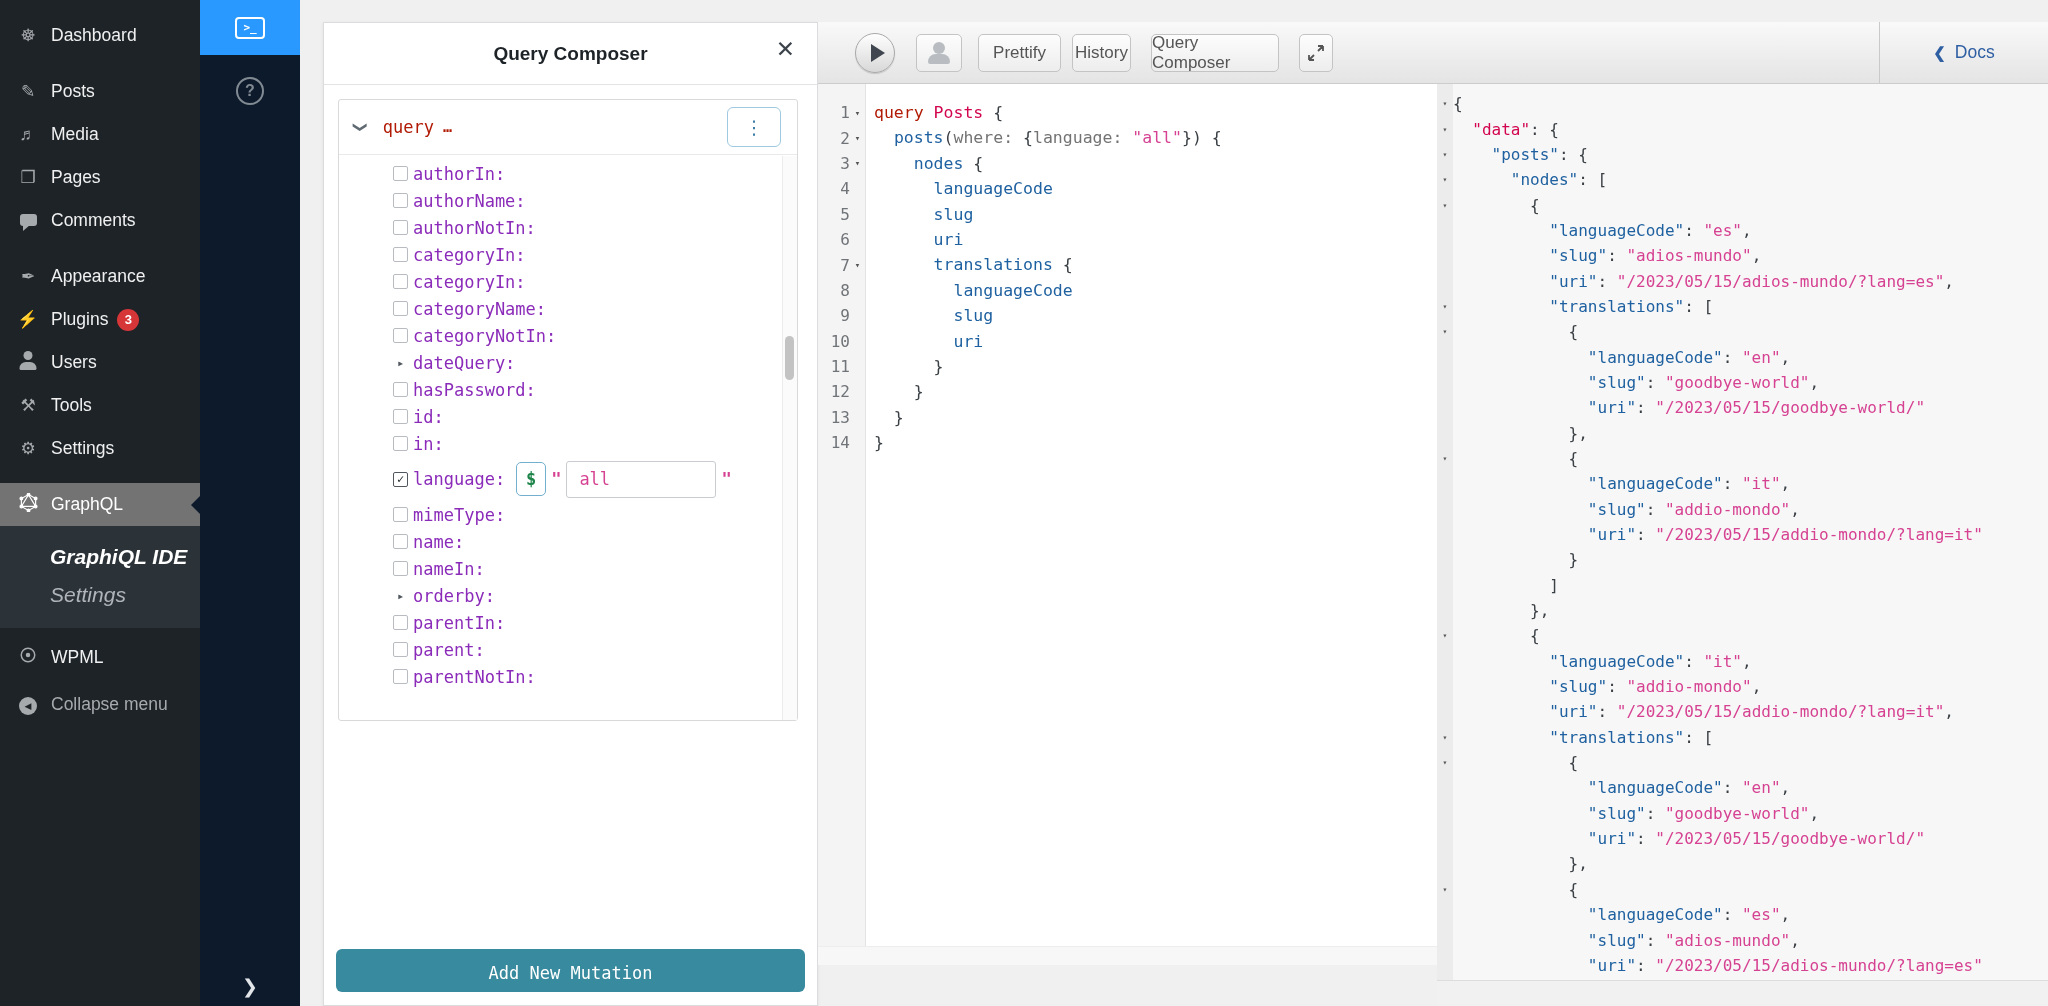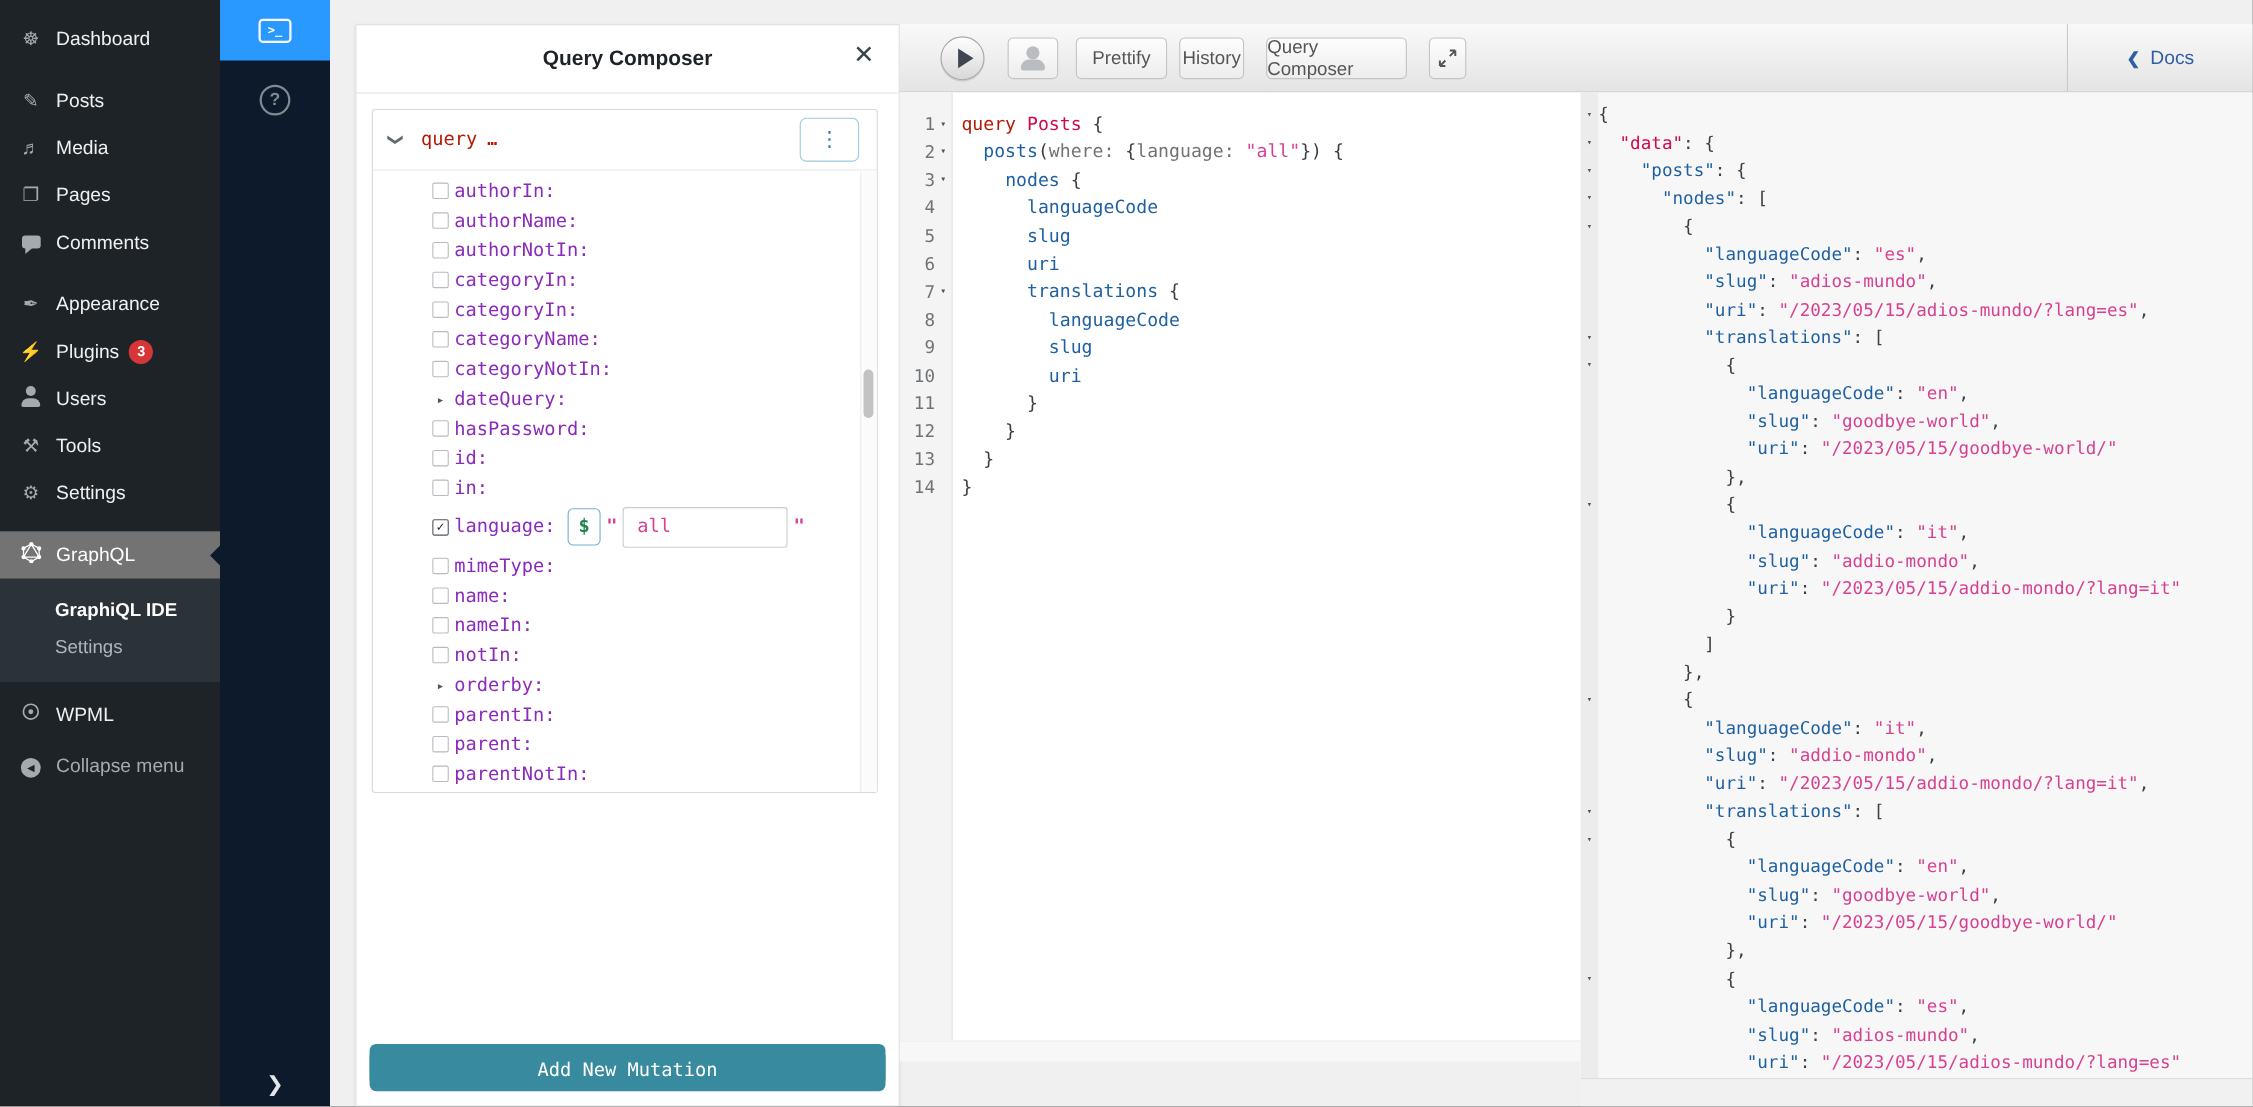--- a/index.html
+++ b/index.html
@@ -10,21 +10,21 @@
   .wp-sidebar { position:absolute; left:0; top:0; width:200px; height:100%; background:#1d2327; padding-top:14px; }
   .sb-item { position:relative; display:flex; align-items:center; height:43px; padding-left:16px; color:#f0f0f1; font-size:17.5px; cursor:pointer; }
   .sb-item.gap { margin-top:13px; }
   .sb-item.active { background:#737373; color:#fff; font-weight:400; }
   .sb-ic { width:24px; margin-right:11px; color:#a7aaad; font-size:17px; text-align:center; flex:none; }
   .sb-item.active .sb-ic { color:#fff; }
   .sb-lb { white-space:nowrap; }
   .sb-badge { margin-left:9px; min-width:22px; height:22px; border-radius:11px; background:#d63638; color:#fff; font-size:13px; font-weight:700; display:flex; align-items:center; justify-content:center; padding:0 5px; }
   .sb-notch { position:absolute; right:0; top:50%; transform:translateY(-50%); width:0; height:0; border-top:9px solid transparent; border-bottom:9px solid transparent; border-right:9px solid #0c1a2b; }
   .sb-sub { background:#2c3338; padding:12px 0 14px; }
-  .sb-sub-item { padding:7px 0 7px 50px; font-size:17px; color:#b0b5bb; cursor:pointer; }
+  .sb-sub-item { padding:7px 0 7px 50px; font-size:21px; color:#b0b5bb; cursor:pointer;font-style:italic; }
   .sb-sub-item.current { color:#fff; font-weight:700; }
   .person { position:relative; display:inline-block; width:20px; height:19px; }
   .p-head { position:absolute; top:0; left:50%; transform:translateX(-50%); width:9px; height:9px; border-radius:50%; background:#a7aaad; }
   .p-body { position:absolute; bottom:0; left:50%; transform:translateX(-50%); width:17px; height:8px; border-radius:8px 8px 2px 2px; background:#a7aaad; }
   .bubble { position:relative; display:inline-block; width:17px; height:12px; background:#a7aaad; border-radius:3px; }
   .bubble i { position:absolute; left:3px; bottom:-5px; width:0; height:0; border-top:6px solid #a7aaad; border-right:7px solid transparent; display:block; }
   .collapse-ic { display:inline-flex; width:18px; height:18px; border-radius:50%; background:#a7aaad; color:#1d2327; font-size:9px; align-items:center; justify-content:center; }
 
   
   .tool-col { position:absolute; left:200px; top:0; width:100px; height:100%; background:#0c1a2b; }
@@ -268,24 +268,20 @@
           </div>
           <div class="f-row">
             <span class="cb"></span>
             <span class="f-name">name:</span>
           </div>
           <div class="f-row">
             <span class="cb"></span>
             <span class="f-name">nameIn:</span>
           </div>
           <div class="f-row">
-            <span class="cb"></span>
-            <span class="f-name">notIn:</span>
-          </div>
-          <div class="f-row">
             <span class="tri">▸</span>
             <span class="f-name">orderby:</span>
           </div>
           <div class="f-row">
             <span class="cb"></span>
             <span class="f-name">parentIn:</span>
           </div>
           <div class="f-row">
             <span class="cb"></span>
             <span class="f-name">parent:</span>

